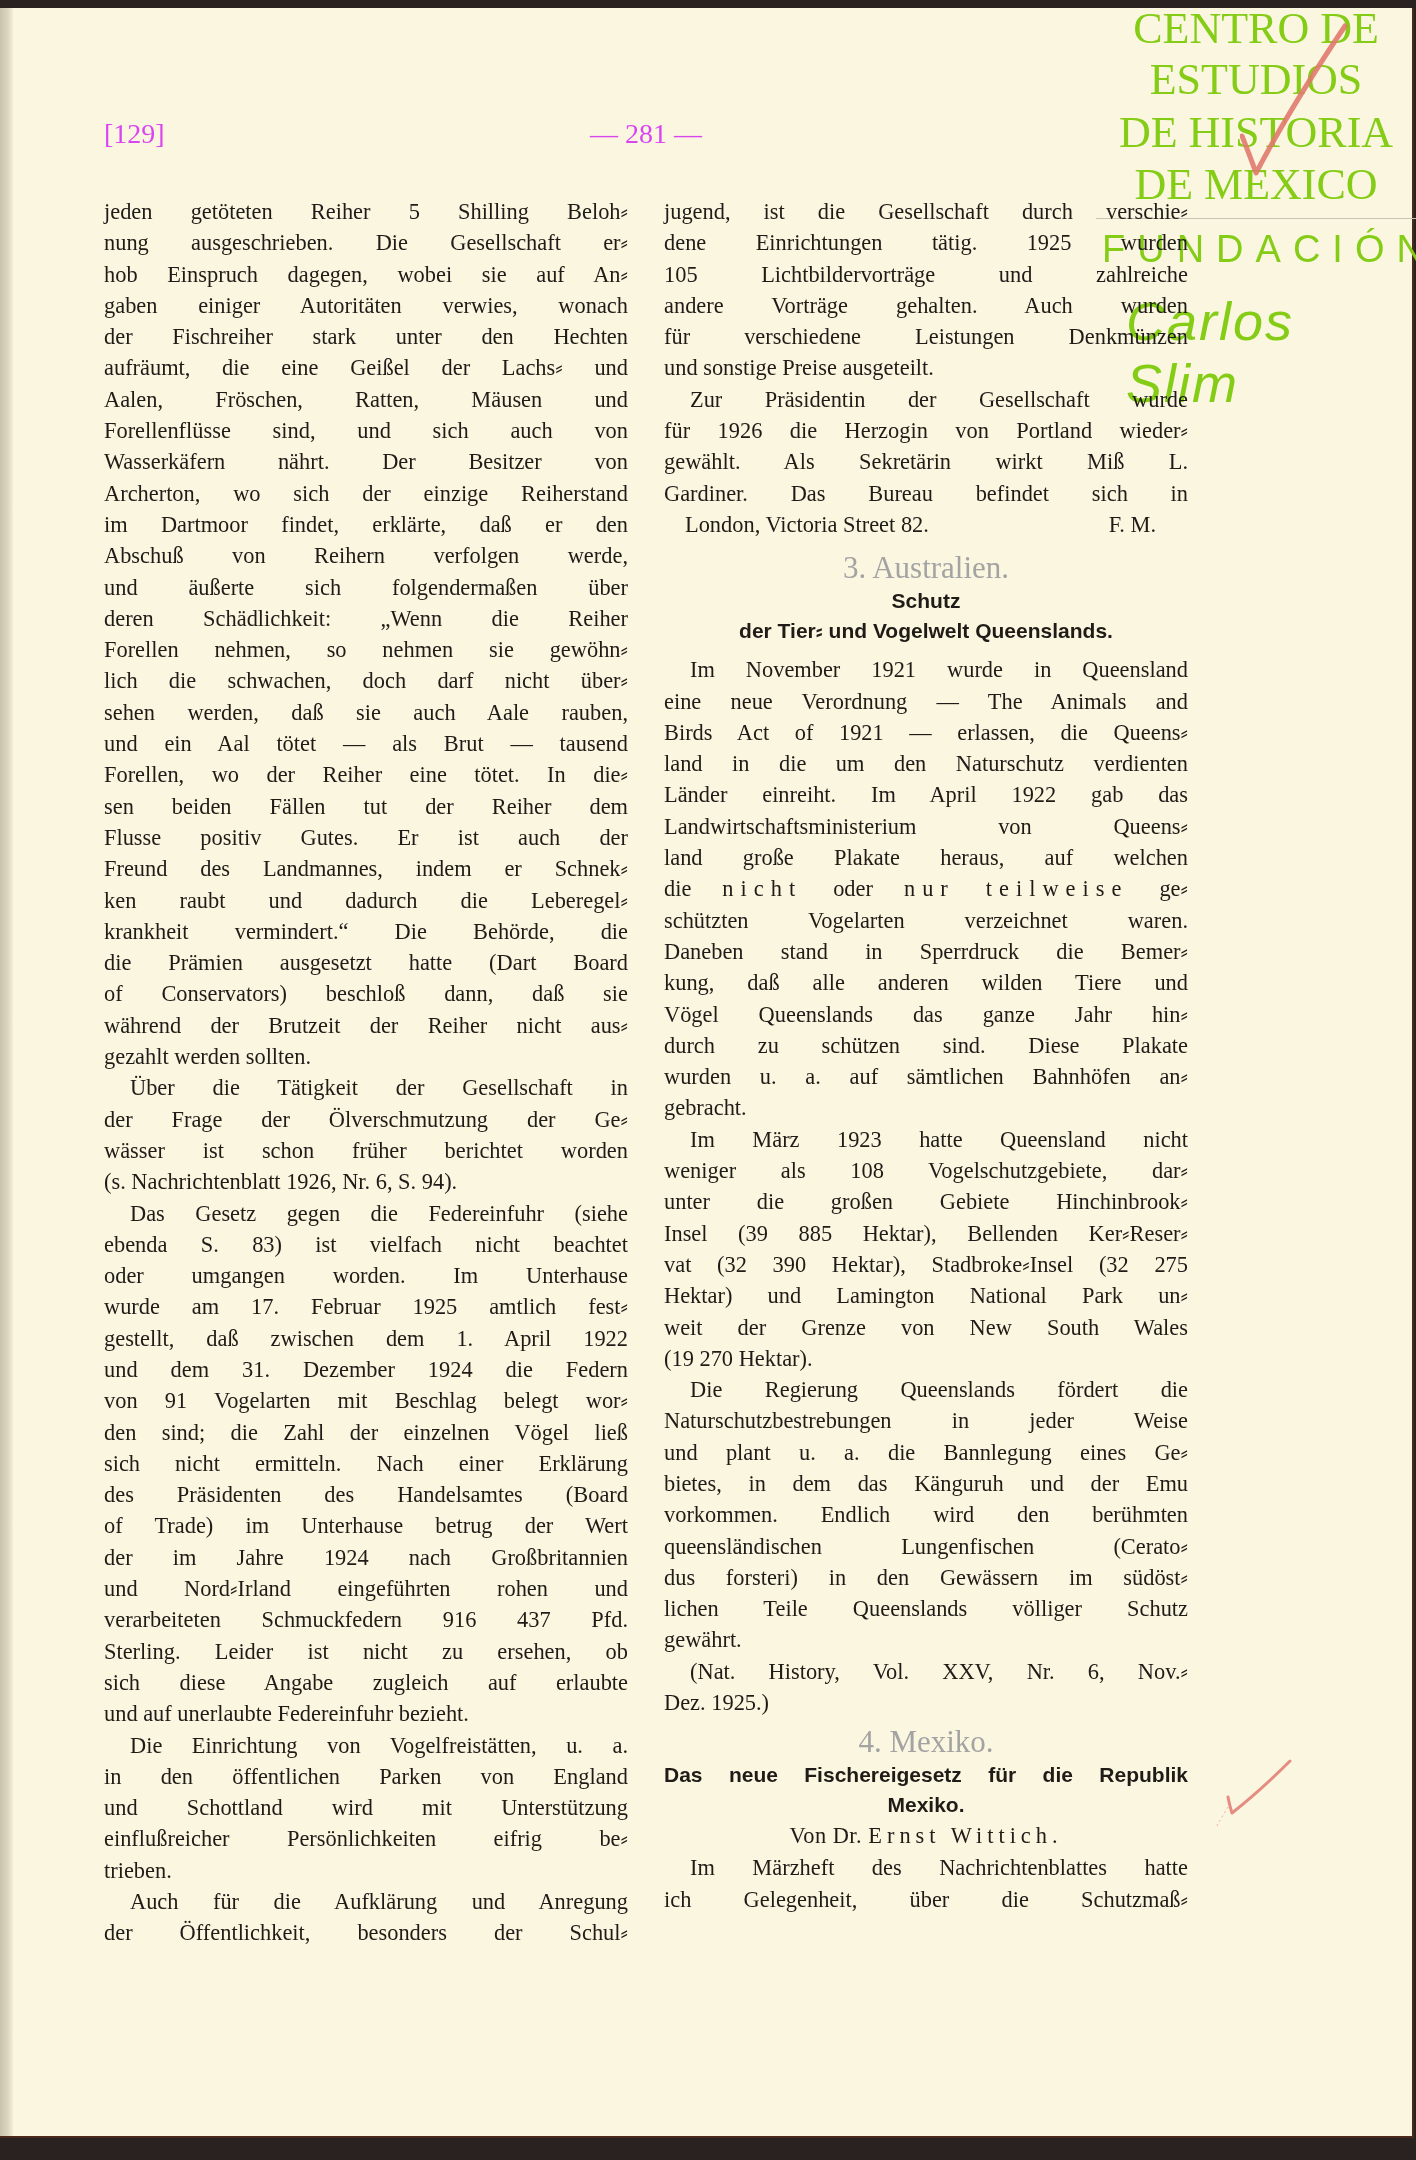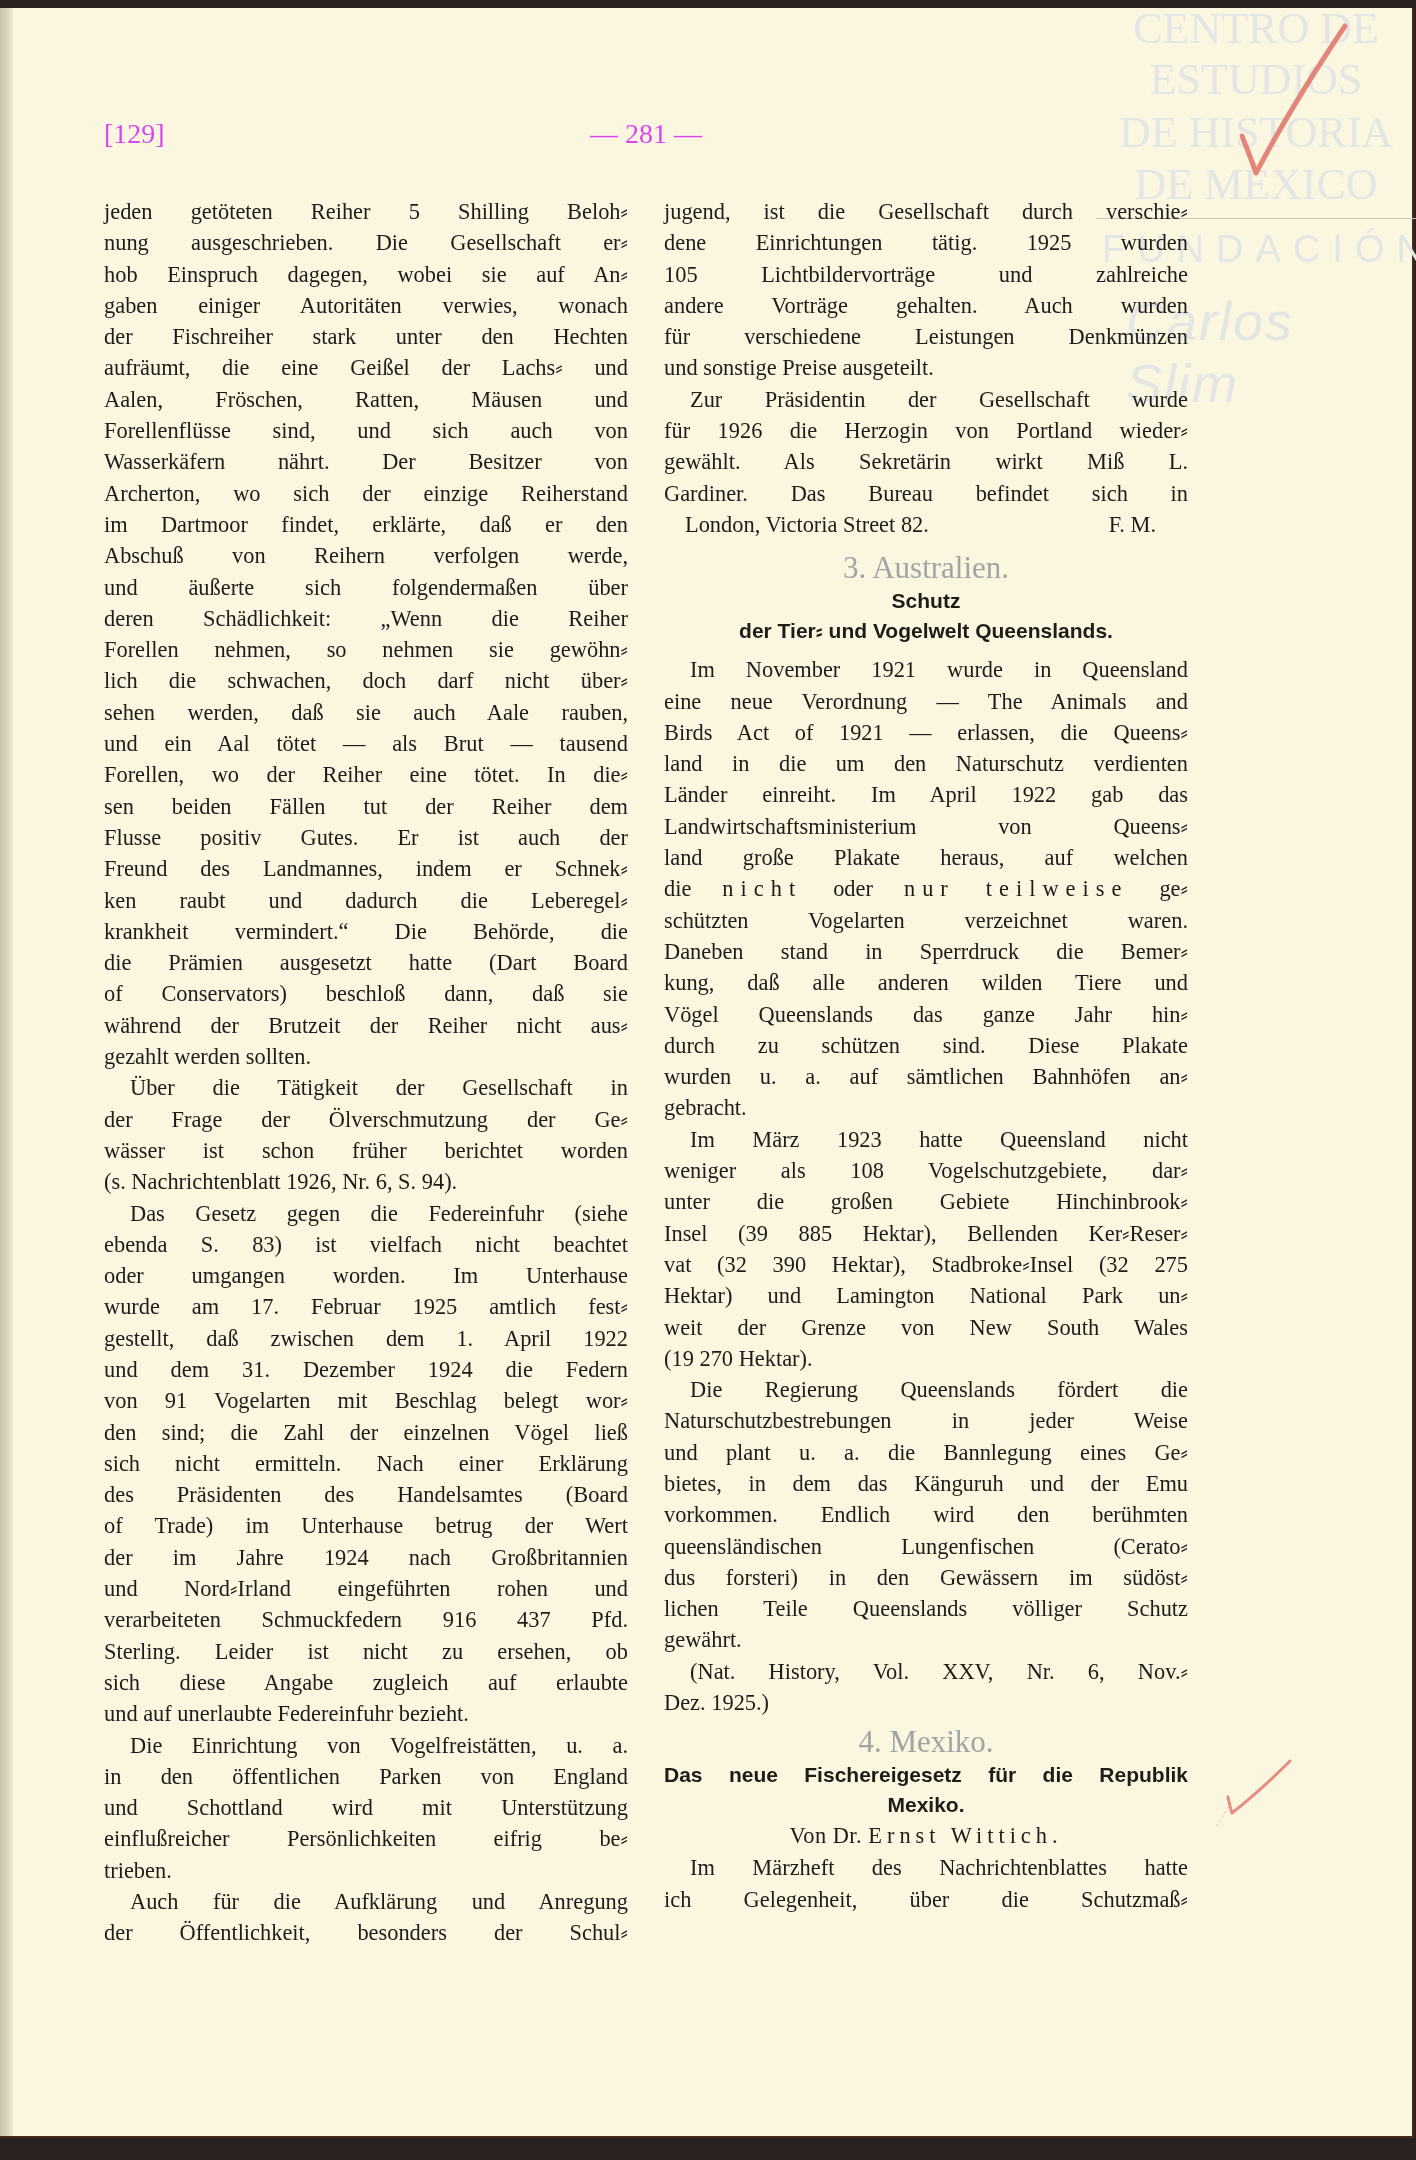--- a/index.html
+++ b/index.html
@@ -42,21 +42,21 @@
   }
   .h-sub {
     display:block; text-align:center; font-family:"Liberation Sans","DejaVu Sans",sans-serif;
     font-weight:bold; font-size:21px; line-height:30px; height:30px; color:#1f1b17;
   }
   .h-sub.justify { text-align:justify; text-align-last:justify; }
   .h-author { display:block; text-align:center; font-size:22.4px; line-height:32px; height:32px; letter-spacing:0.5px; }
   .h-author .spaced { letter-spacing:5px; }
   .spaced { letter-spacing:7px; }
   .watermark {
-    position:absolute; right:0; top:0; width:320px; height:360px; color:#e5e5e5;
+    position:absolute; right:0; top:0; width:320px; height:360px; color:#84cc16;
     font-family:"Liberation Serif","DejaVu Serif",serif; pointer-events:none;
   }
   .wm-line { position:absolute; left:0; width:100%; text-align:center; font-size:44px; line-height:50px; }
   .wm-fund {
     position:absolute; left:6px; right:0; top:228px; font-family:"Liberation Sans","DejaVu Sans",sans-serif;
     font-size:38px; letter-spacing:12px; text-align:center;
   }
   .wm-sig {
     position:absolute; left:30px; top:290px; font-size:54px; font-style:italic;
     font-family:Liberation Sans, sans-serif; letter-spacing:2px;

